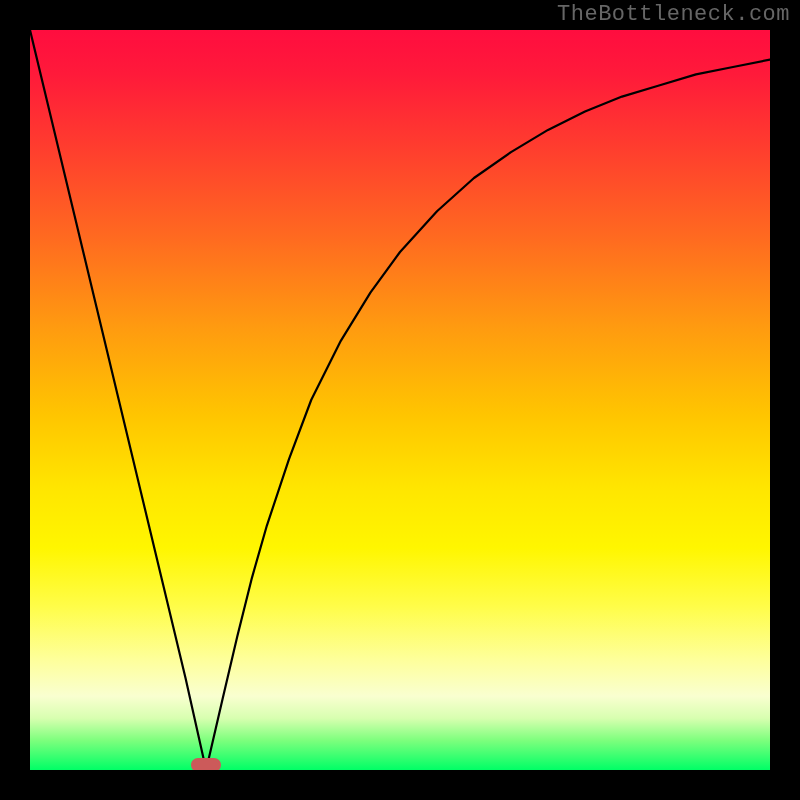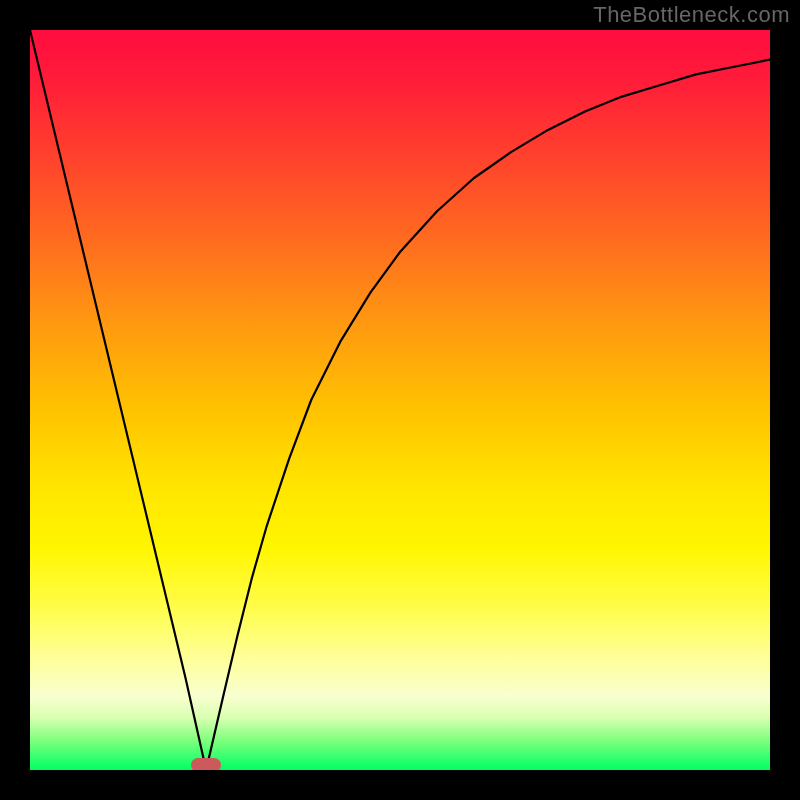--- a/index.html
+++ b/index.html
@@ -9,20 +9,21 @@
     height: 800px;
     background: #000;
     font-family: Arial, Helvetica, sans-serif;
     overflow: hidden;
   }
   .frame {
     position: relative;
     width: 800px;
     height: 800px;
     background: #000;
+    font-family: Liberation Mono, monospace;
   }
   .watermark {
     position: absolute;
     top: 2px;
     right: 10px;
     color: #666;
     font-size: 22px;
     font-weight: 500;
     letter-spacing: 0.5px;
     z-index: 20;

